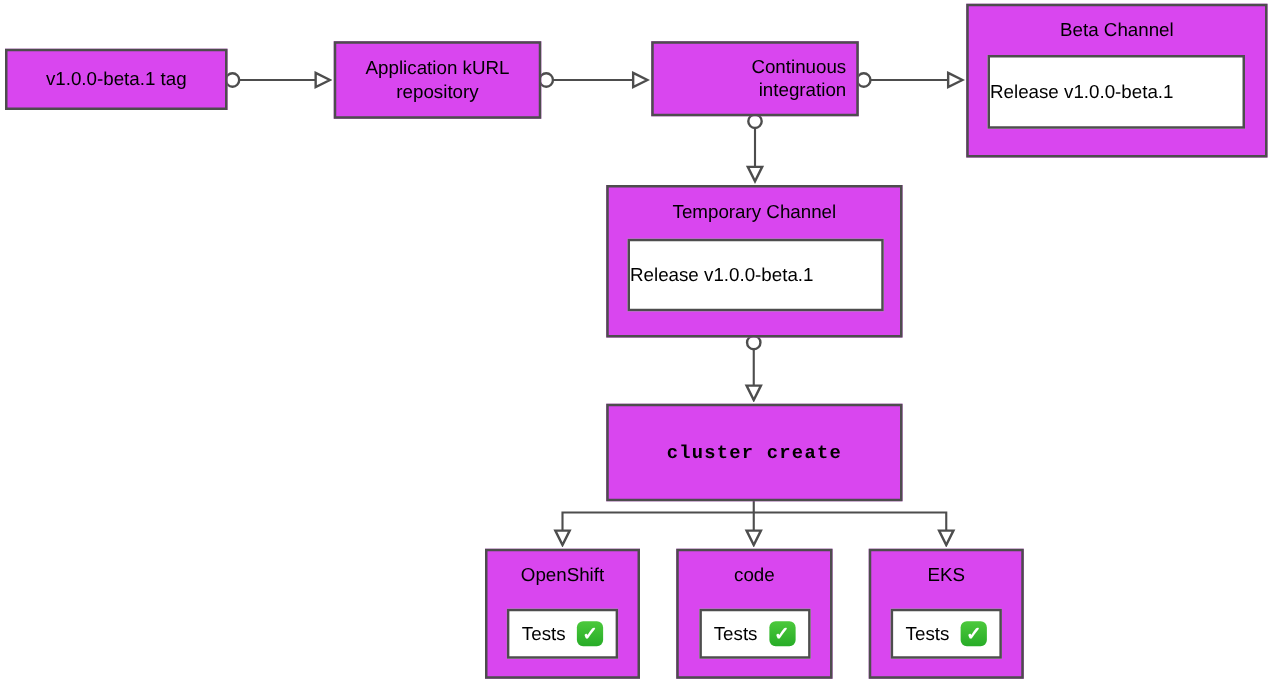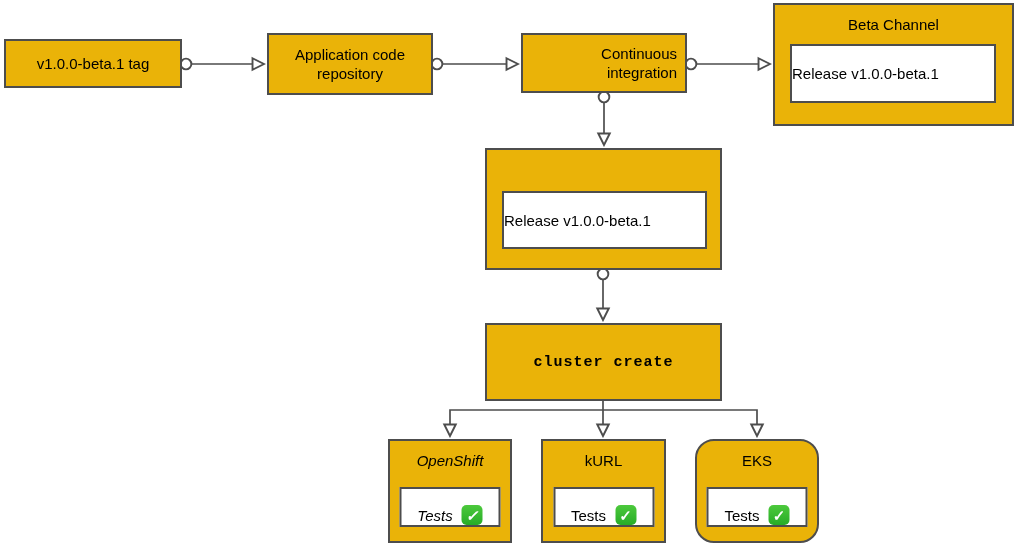--- a/index.html
+++ b/index.html
@@ -16,21 +16,21 @@
 
   .edges {
     position: absolute;
     left: 0; top: 0;
     width: 1016px; height: 551px;
     pointer-events: none;
   }
 
   .node {
     position: absolute;
-    background: #eab308;
+    background: #d946ef;
     border: 2px solid #4d4d4d;
     font-size: 15px;
     line-height: 19px;
     text-align: center;
   }
 
   .leaf {
     display: flex;
     align-items: center;
     justify-content: center;
@@ -60,35 +60,35 @@
 
   
   #node-tag        { left: 4px;   top: 39px;  width: 178px; height: 49px; }
   #node-repo       { left: 267px; top: 33px;  width: 166px; height: 62px; }
   #node-ci         { left: 521px; top: 33px;  width: 166px; height: 60px; text-align: right; }
   #node-beta       { left: 773px; top: 3px;   width: 241px; height: 123px; }
   #node-beta .inner-box { left: 15px; top: 39px; width: 206px; height: 59px; }
   #node-temp       { left: 485px; top: 148px; width: 237px; height: 122px; }
   #node-temp .inner-box { left: 15px; top: 41px; width: 205px; height: 58px; }
   #node-cluster    { left: 485px; top: 323px; width: 237px; height: 78px; }
-  #node-openshift  { left: 388px; top: 439px; width: 124px; height: 104px; font-style: italic; }
+  #node-openshift  { left: 388px; top: 439px; width: 124px; height: 104px; }
   #node-kurl       { left: 541px; top: 439px; width: 125px; height: 104px; }
-  #node-eks        { left: 695px; top: 439px; width: 124px; height: 104px; border-radius: 19px; }
+  #node-eks        { left: 695px; top: 439px; width: 124px; height: 104px; }
 
   .tests-box {
     position: absolute;
     left: 50%;
     transform: translateX(-50%);
     top: 46px;
-    width: 101px;
+    width: 89px;
     height: 40px;
     background: #ffffff;
     border: 2px solid #4d4d4d;
     display: flex;
-    align-items: flex-end;
+    align-items: center;
     justify-content: center;
     gap: 9px;
     font-size: 15px;
   }
 
   .check {
     display: inline-flex;
     align-items: center;
     justify-content: center;
     width: 21px;
@@ -125,54 +125,55 @@
       <path d="M 603 410 H 450 V 436" marker-end="url(#arrow)"></path>
       <path d="M 603 410 H 757 V 436" marker-end="url(#arrow)"></path>
     </g>
   </svg>
 
   <div class="node leaf" id="node-tag">
     <span>v1.0.0-beta.1 tag</span>
   </div>
 
   <div class="node leaf" id="node-repo">
-    <span>Application code repository</span>
+    <span>Application kURL repository</span>
   </div>
 
   <div class="node leaf" id="node-ci">
     <span>Continuous integration</span>
   </div>
 
   <div class="node" id="node-beta">
     <div class="node-title">Beta Channel</div>
     <div class="inner-box">
       <span>Release v1.0.0-beta.1</span>
     </div>
   </div>
 
   <div class="node" id="node-temp">
+    <div class="node-title">Temporary Channel</div>
     <div class="inner-box">
       <span>Release v1.0.0-beta.1</span>
     </div>
   </div>
 
   <div class="node leaf mono" id="node-cluster">
     <span>cluster create</span>
   </div>
 
   <div class="node" id="node-openshift">
     <div class="node-title">OpenShift</div>
     <div class="tests-box">
       <span>Tests</span>
       <span class="check">✓</span>
     </div>
   </div>
 
   <div class="node" id="node-kurl">
-    <div class="node-title">kURL</div>
+    <div class="node-title">code</div>
     <div class="tests-box">
       <span>Tests</span>
       <span class="check">✓</span>
     </div>
   </div>
 
   <div class="node" id="node-eks">
     <div class="node-title">EKS</div>
     <div class="tests-box">
       <span>Tests</span>

